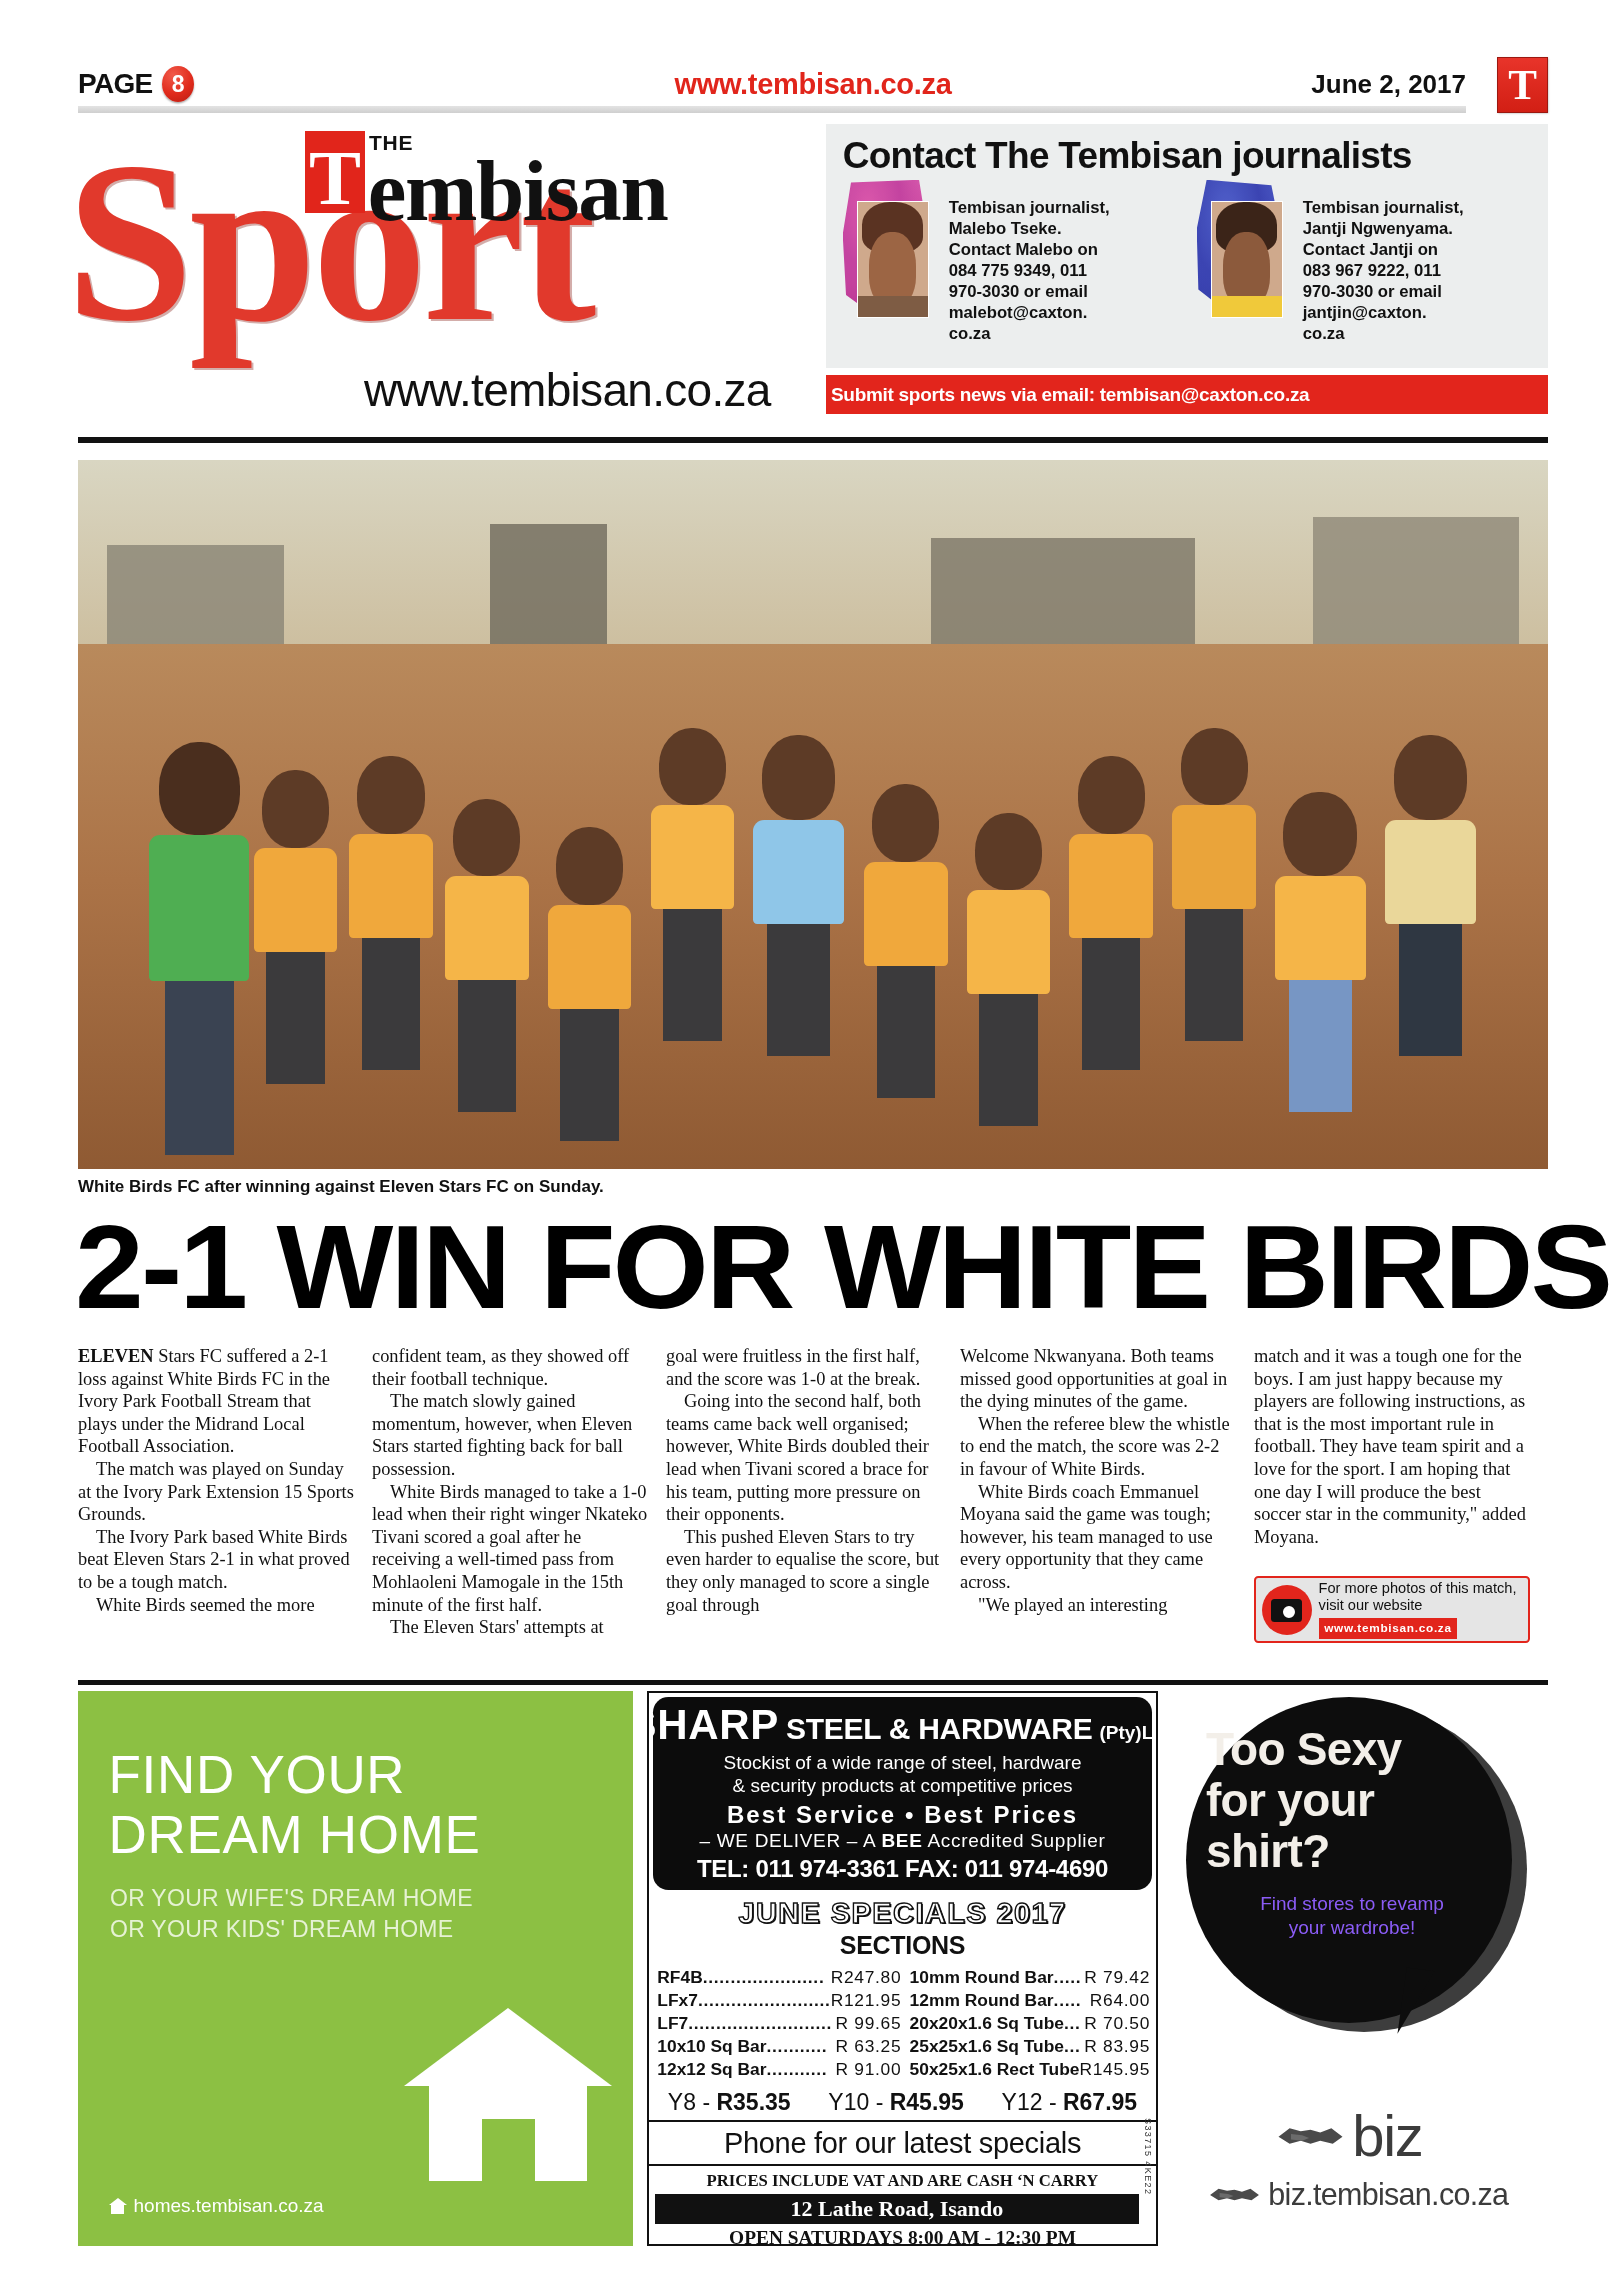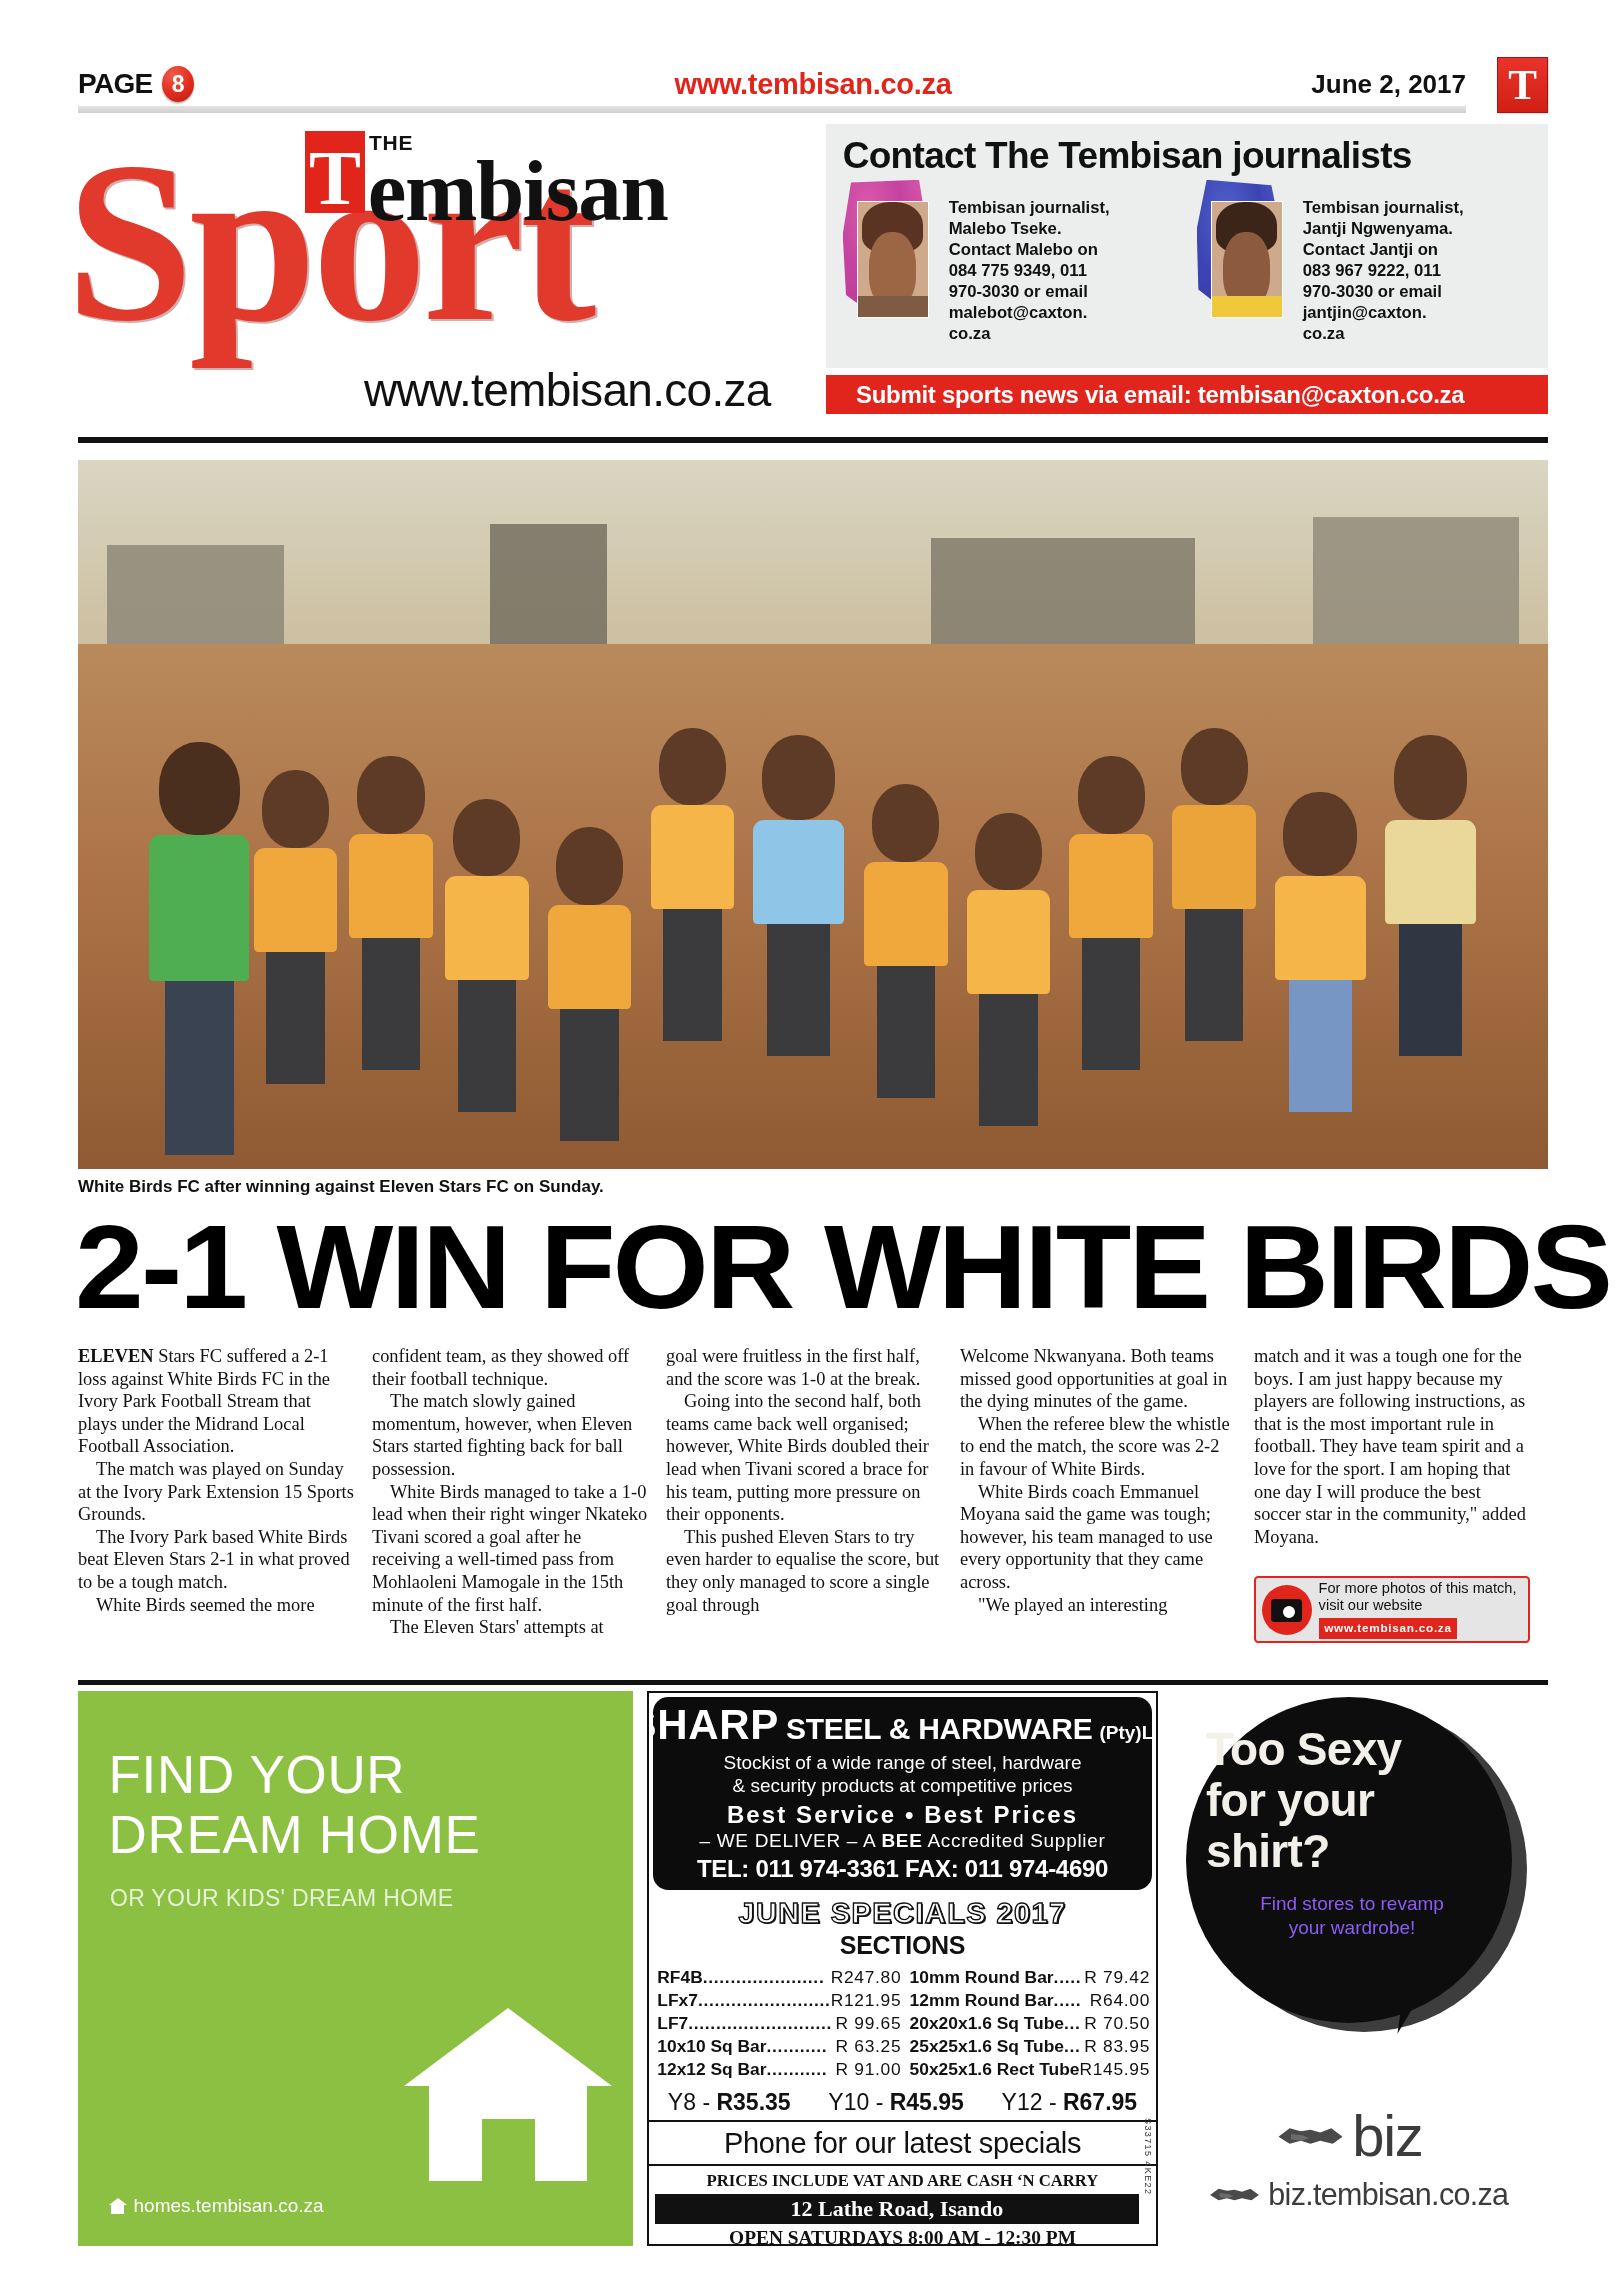--- a/index.html
+++ b/index.html
@@ -128,22 +128,22 @@
   .face .shirt { position: absolute; left: 0; bottom: 0; width: 100%; height: 18%; background: #f0c93a; }
   .face.f1 .hair { background: #5a3322; }
   .face.f1 .skin { background: #9c6544; }
   .face.f1 .shirt { background: #7e5c44; }
   .journo-text {
     font-size: 16.7px; font-weight: bold; line-height: 21px; color: #111;
     padding-top: 12.5px; padding-left: 4.2px;
   }
   .submit-bar {
     position: absolute; left: 826px; top: 375px; width: 722px; height: 39px;
-    background: #e2251c; color: #fff; font-size: 24px; font-weight: bold;
-    display: flex; align-items: center; padding-left: 30px; letter-spacing: -0.3px;
+    background: #e2251c; color: #fff; font-size: 19px; font-weight: bold;
+    display: flex; align-items: center; padding-left: 5px; letter-spacing: -0.3px;
   }
 
   
   .hr-thick { position: absolute; left: 78px; top: 437px; width: 1470px; height: 5.6px; background: #111; }
   .photo {
     position: absolute; left: 78px; top: 460px; width: 1470px; height: 709px;
     overflow: hidden;
     background: linear-gradient(180deg,#c9c5b0 0%, #d8cfae 18%, #b9885c 42%, #a2663d 70%, #8a5331 100%);
   }
   .photo .sky { position: absolute; left:0; top:0; width:100%; height:26%; background: linear-gradient(180deg,#d9d6c2,#cdbfa0); }
@@ -525,20 +525,21 @@
   </div>
 
   <div class="hr-bottom"></div>
 
   <div class="ad-home">
     <h2>
       <span>FIND YOUR</span><br>
       <span>DREAM HOME</span>
     </h2>
     <div class="sub">
+      <div>OR YOUR WIFE'S DREAM HOME</div>
       <div>OR YOUR KIDS' DREAM HOME</div>
     </div>
     <div class="house-icon">
       <div class="roof"></div>
         <div class="body"></div>
         <div class="door"></div>
     </div>
     <div class="ad-home-foot">
       <span class="mini-house">
           <span class="r"></span>

